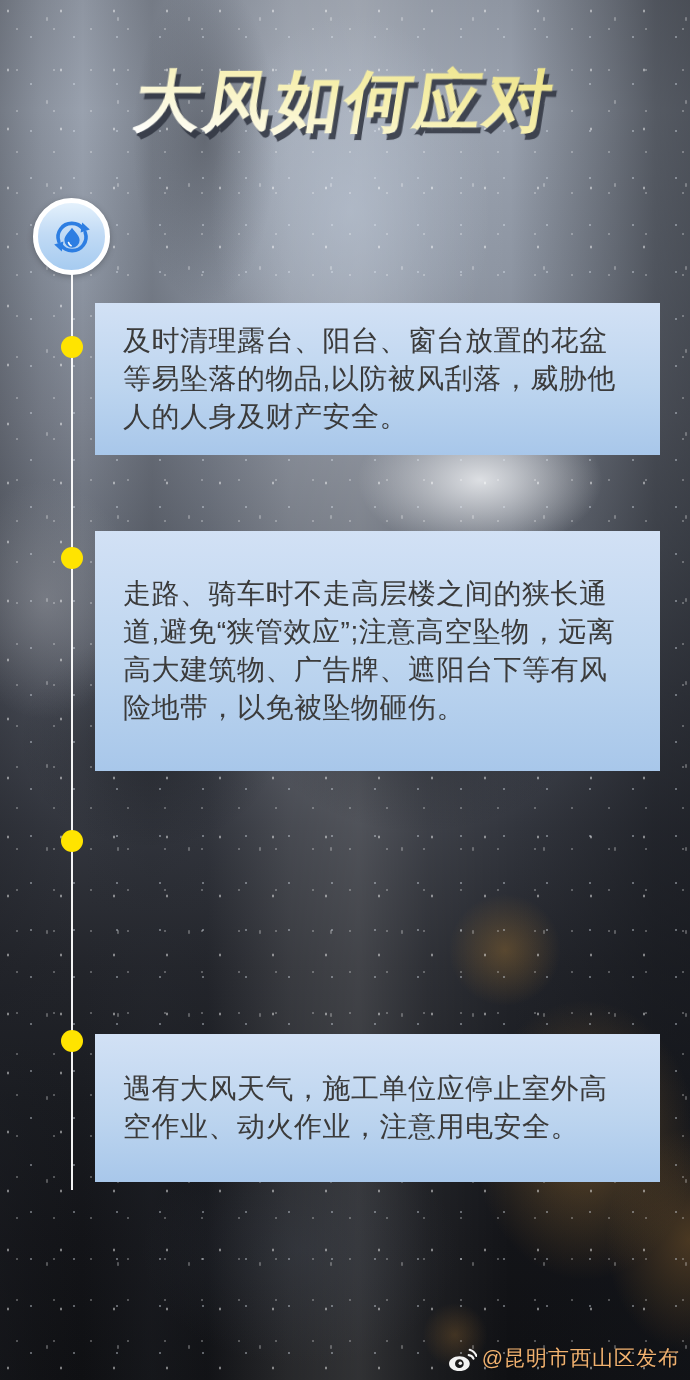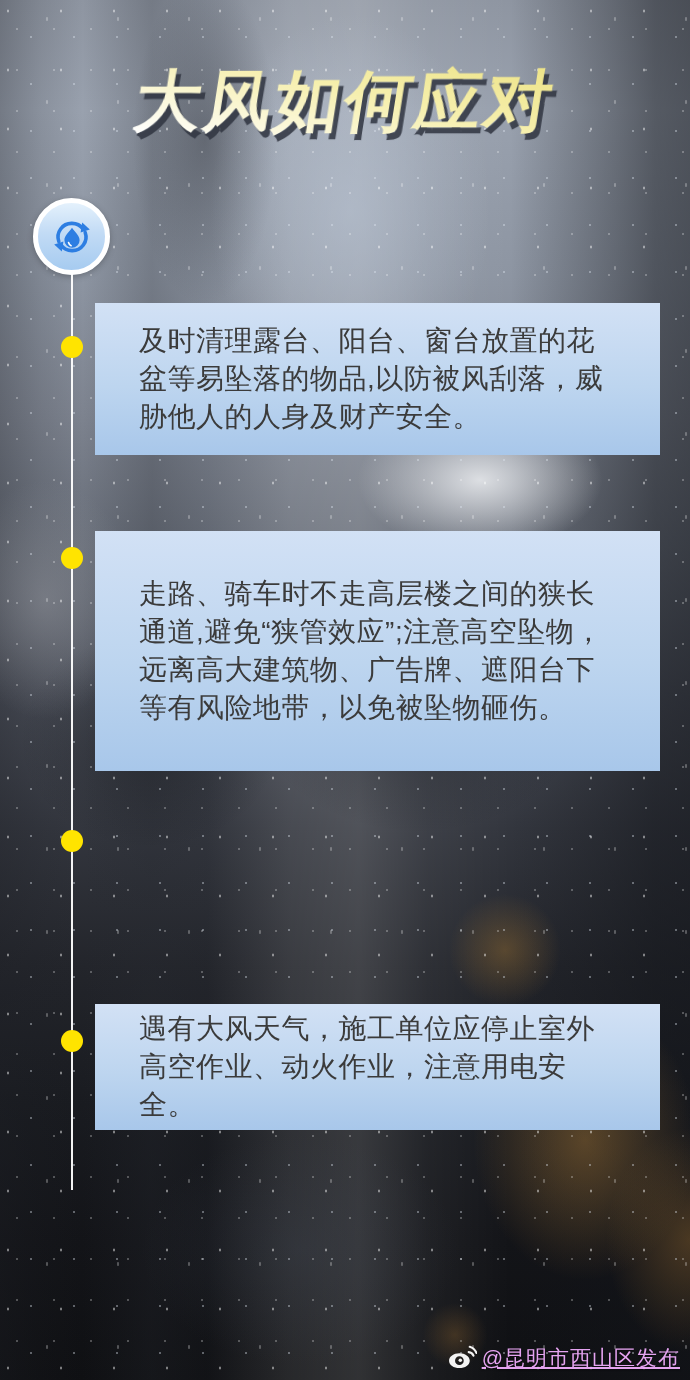--- a/index.html
+++ b/index.html
@@ -72,33 +72,32 @@
   }
   .dot1{top:336px}.dot2{top:547px}.dot3{top:830px}.dot4{top:1030px}
   
   .card{
     position:absolute;left:95px;width:565px;box-sizing:border-box;
     background:linear-gradient(180deg,#d2e1f5 0%,#bdd5ef 55%,#a8c7ea 100%);
     display:flex;align-items:center;
     padding:0 30px 0 28px;
   }
   .card p{
-    margin:16px;font-size:28px;line-height:38px;color:#3b3b3b;font-weight:500;
+    margin:0;font-size:28px;line-height:38px;color:#3b3b3b;font-weight:500;
     letter-spacing:.5px;
   }
   .card1{top:303px;height:152px}
   .card2{top:531px;height:240px}
   .card3{top:800px;height:126px}
-  .card4{top:1004px;height:126px}
+  .card4{top:1034px;height:148px}
   
   .watermark{
-    position:absolute;right:10px;bottom:8px;display:flex;align-items:flex-start;gap:5px;
-    color:#f0abfc;opacity:.95;font-size:21px;letter-spacing:1px;
+    position:absolute;right:10px;bottom:8px;display:flex;align-items:flex-end;gap:5px;
+    color:#fdba74;opacity:.95;font-size:21px;letter-spacing:1px;
     text-shadow:0 1px 2px rgba(0,0,0,.4);
-    text-decoration:underline;
   }
 </style>
 </head>
 <body>
 
 <div id="stage">
 
   <div class="bg">
     <div class="bg-base"></div>
     <div class="bg-blobs"></div>

